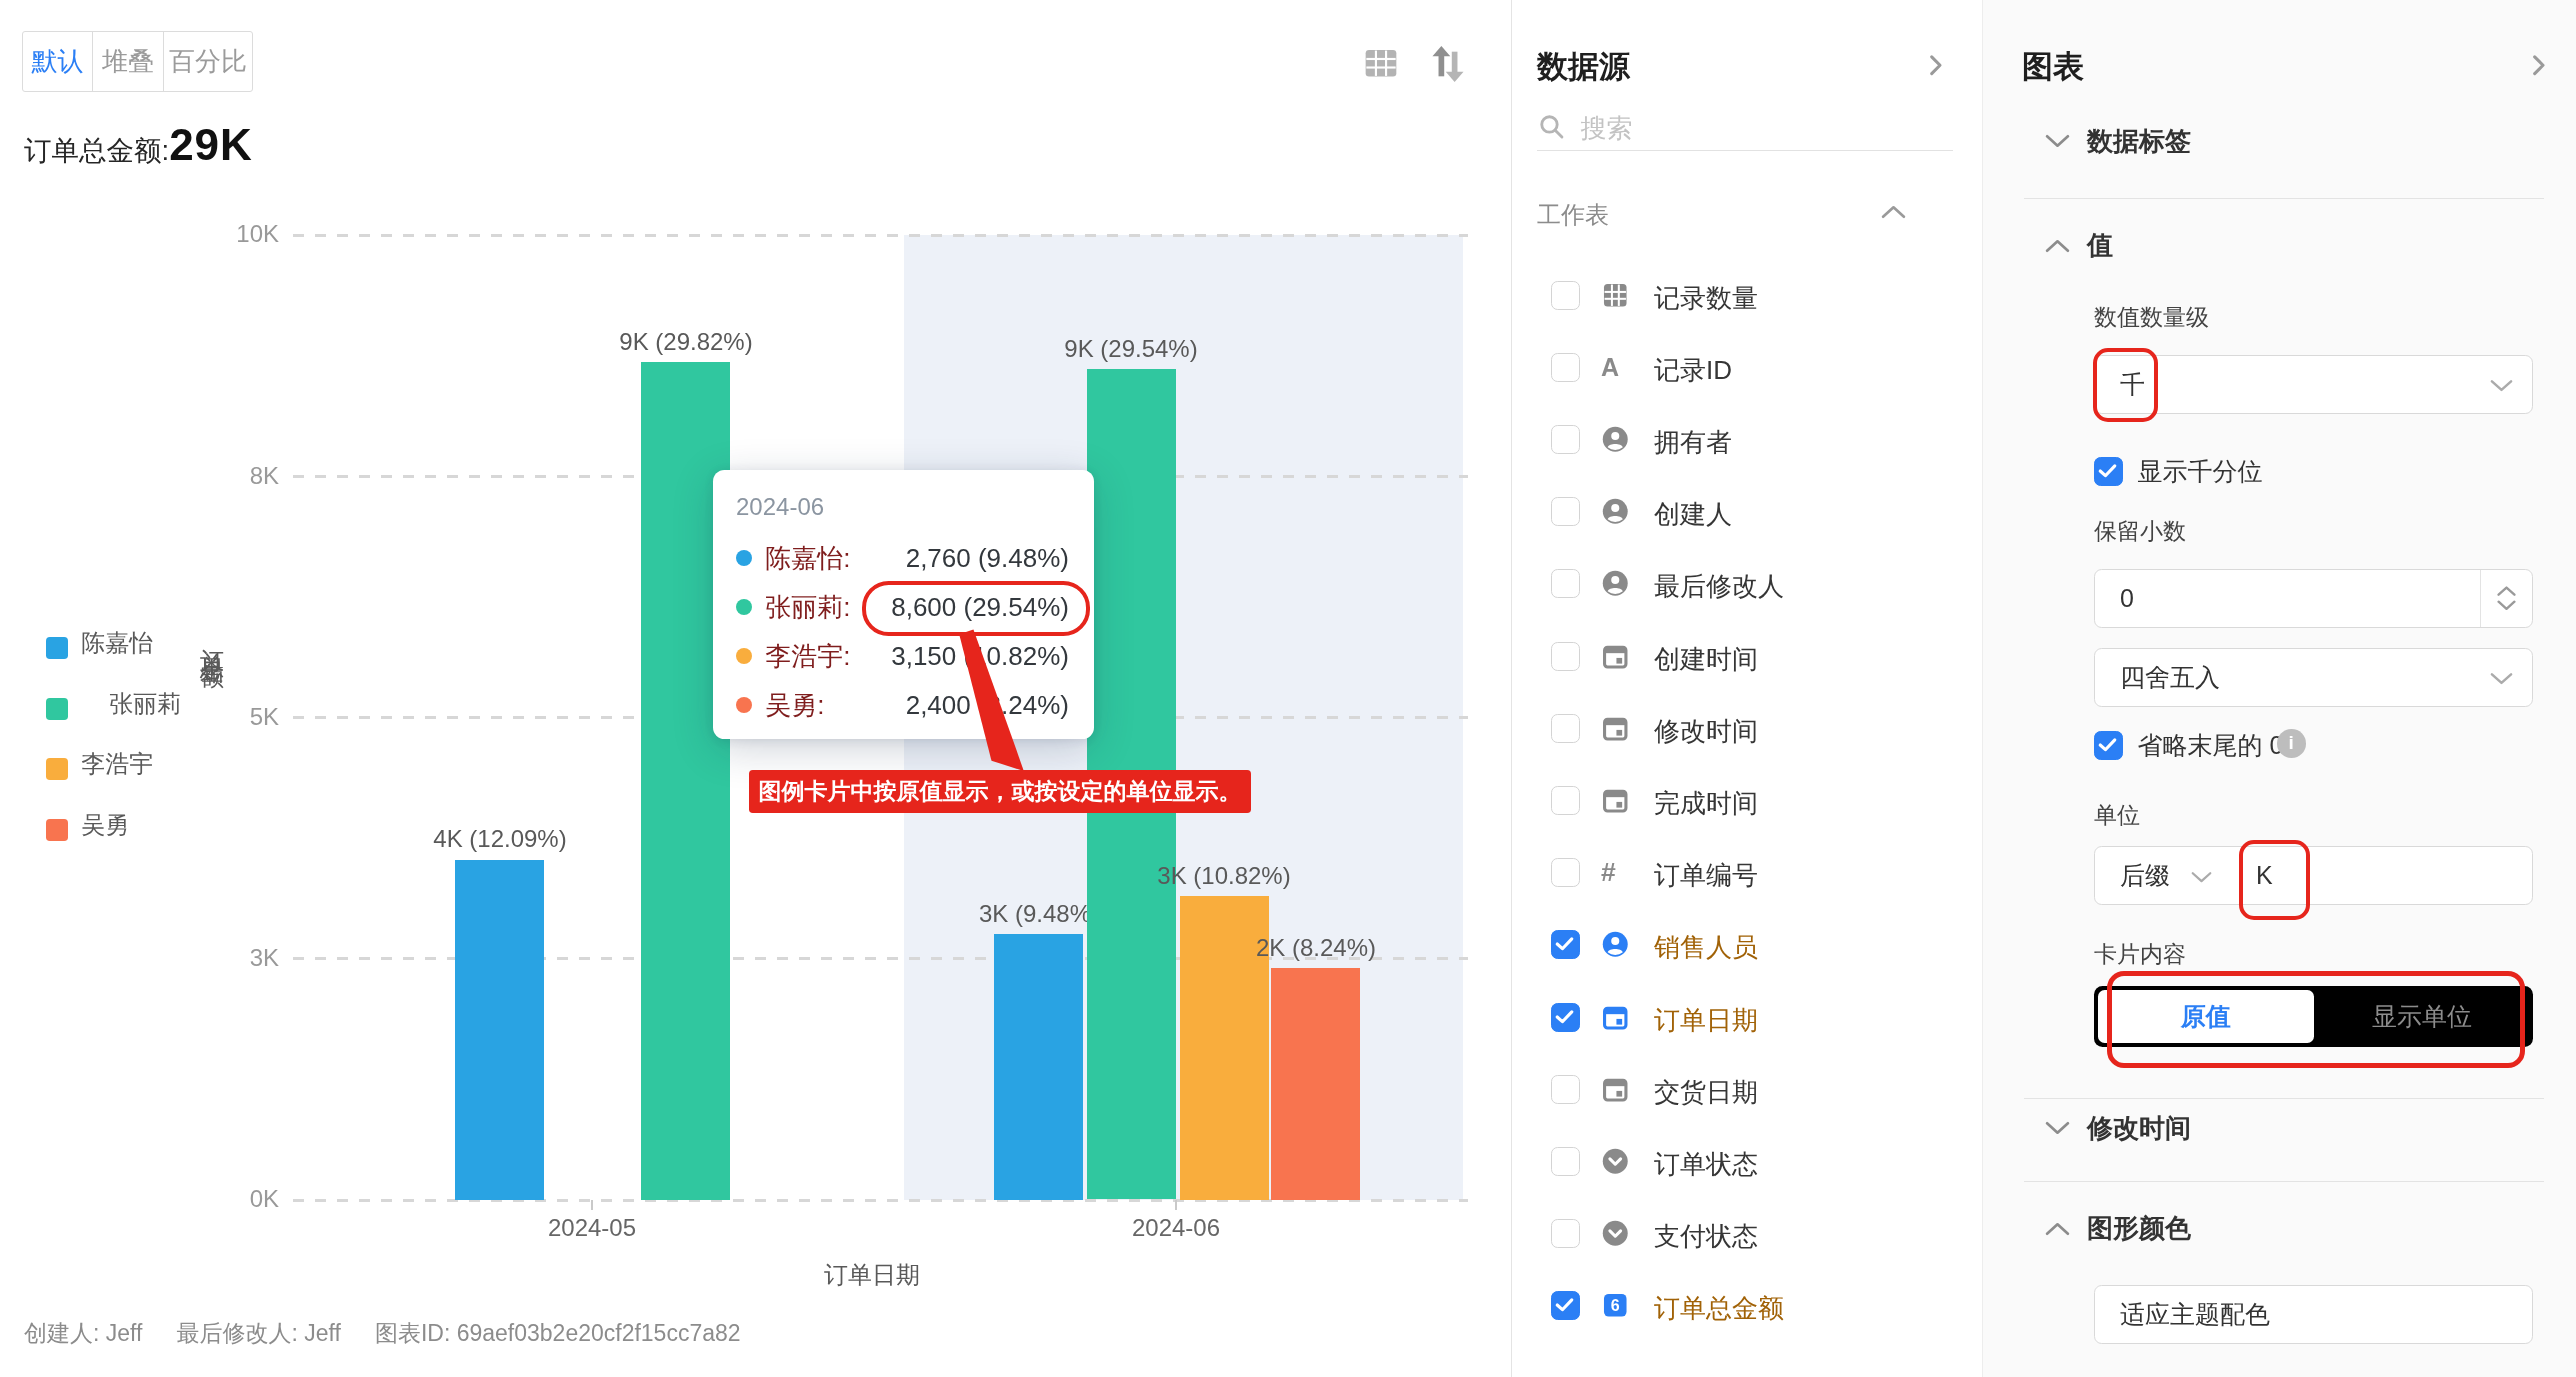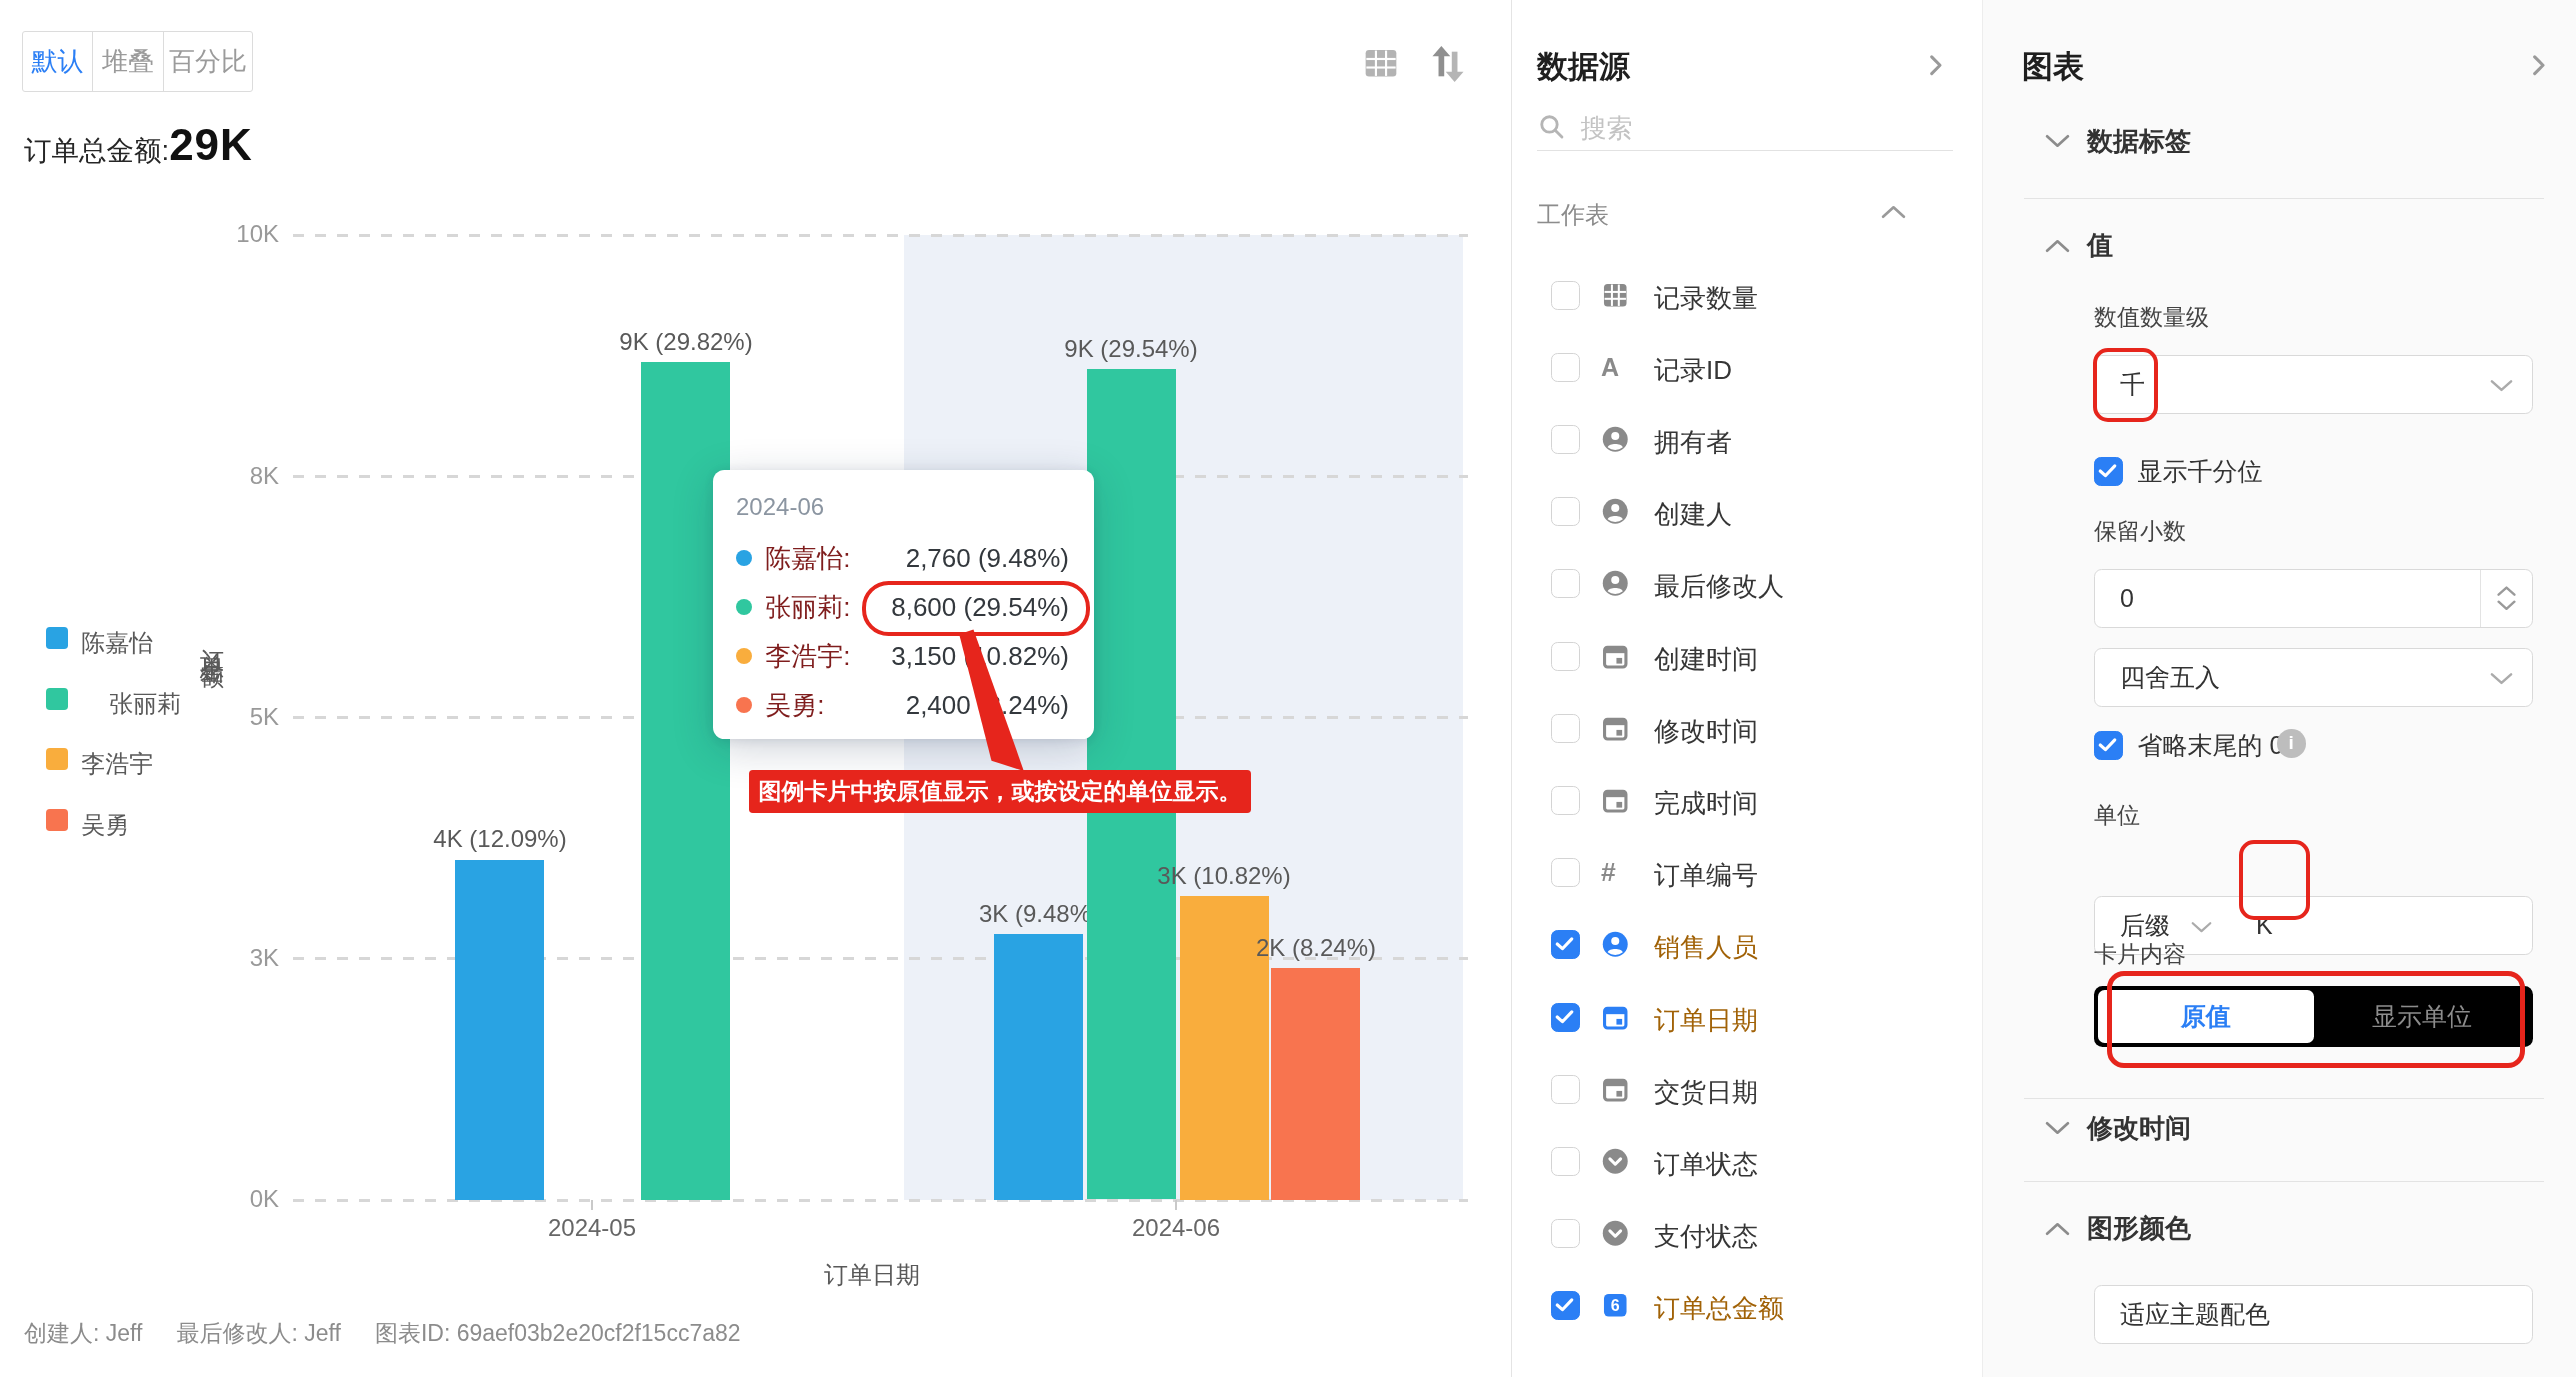--- a/index.html
+++ b/index.html
@@ -25,21 +25,21 @@
   
   .gridline{position:absolute;height:2.8px;background:repeating-linear-gradient(90deg,#d7d7d7 0 11.4px,transparent 11.4px 22px);}
   .ytick-label{position:absolute;width:76px;text-align:right;font-size:24px;color:#999;}
   .band{position:absolute;background:#EDF1F8;}
   .bar{position:absolute;}
   .bar-label{position:absolute;width:228px;text-align:center;font-size:24px;color:#595959;white-space:nowrap;}
   .xtick{position:absolute;width:1.9px;height:9.5px;background:#c9c9c9;}
   .xtick-label{position:absolute;width:190px;text-align:center;font-size:24px;color:#666;}
   #xaxis-title{position:absolute;font-size:24px;color:#595959;}
   #yaxis-title{position:absolute;writing-mode:vertical-rl;font-size:24px;color:#595959;letter-spacing:3.8px;}
-  .legend-item{position:absolute;display:flex;align-items:flex-start;cursor:pointer;}
+  .legend-item{position:absolute;display:flex;align-items:flex-end;cursor:pointer;}
   .legend-swatch{width:22px;height:22px;border-radius:3.8px;margin-right:13.3px;flex:none;}
   .legend-label{font-size:24px;color:#595959;white-space:nowrap;}
   #footer{position:absolute;left:24px;top:1318px;font-size:23px;color:#8c8c8c;display:flex;gap:34px;white-space:nowrap;}
   
   #tooltip{
     position:absolute;left:713px;top:470px;width:381px;height:269px;background:#fff;border-radius:11.4px;
     box-shadow:0 9.5px 42px rgba(20,40,70,.20), 0 1.9px 9.5px rgba(20,40,70,.10);z-index:10;
   }
   #tooltip .tt-title{position:absolute;left:23px;top:23px;font-size:24px;color:#8b95a1;}
   .tt-row{position:absolute;left:23px;right:25px;height:38px;display:flex;align-items:center;}
@@ -448,21 +448,21 @@
     <span class="cbx checked" style="position:relative;">
       <svg width="25" height="25" viewBox="0 0 24 24" style="position:absolute;left:0;top:0;">
           <polyline points="5,12.5 10,17 19,7.5" stroke="#fff" stroke-width="3" fill="none" stroke-linecap="round" stroke-linejoin="round"></polyline>
         </svg>
     </span>
     <span class="cb-label">省略末尾的 0</span>
   </div>
   <div class="info-dot" style="left:294px;top:729px;">i</div>
 
   <div class="sub-label" style="top:800px;">单位</div>
-  <div class="control" style="top:896px;">
+  <div class="control" style="top:846px;">
     <span class="ctl-text">后缀</span>
     <span style="margin-left:21px;">
       <svg width="21" height="13.3" viewBox="0 0 24 14">
           <path d="M2 2l10 9 10-9" stroke="#ababab" stroke-width="2.6" fill="none" stroke-linecap="round" stroke-linejoin="round"></path>
         </svg>
     </span>
     <span style="margin-left:44px;font-size:25px;color:#333;">K</span>
   </div>
   <div class="red-rect" style="left:256px;top:840px;width:63px;height:72px;border-width:4.7px;border-radius:15px;"></div>
 

